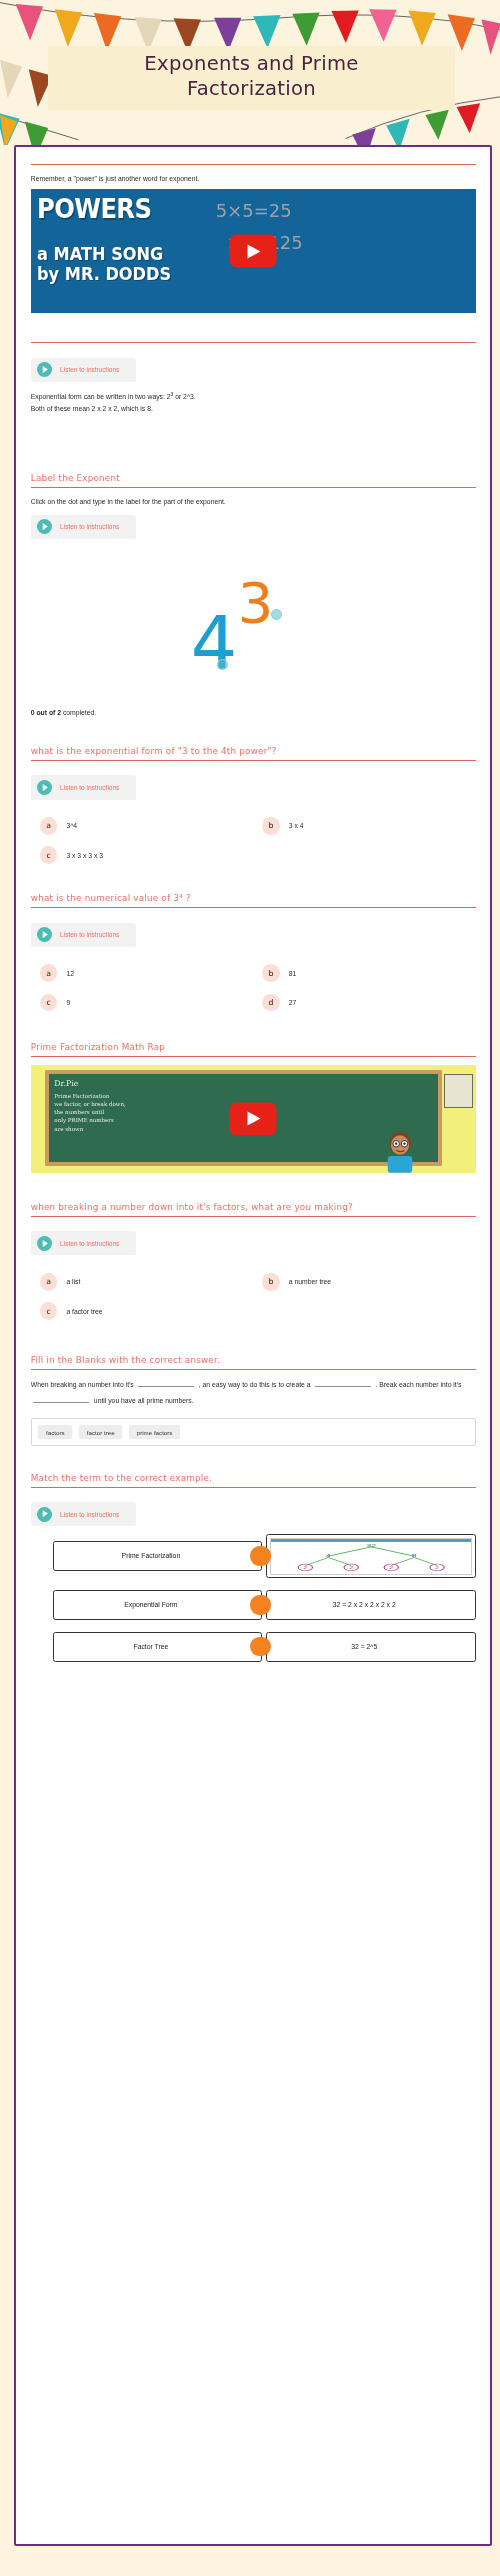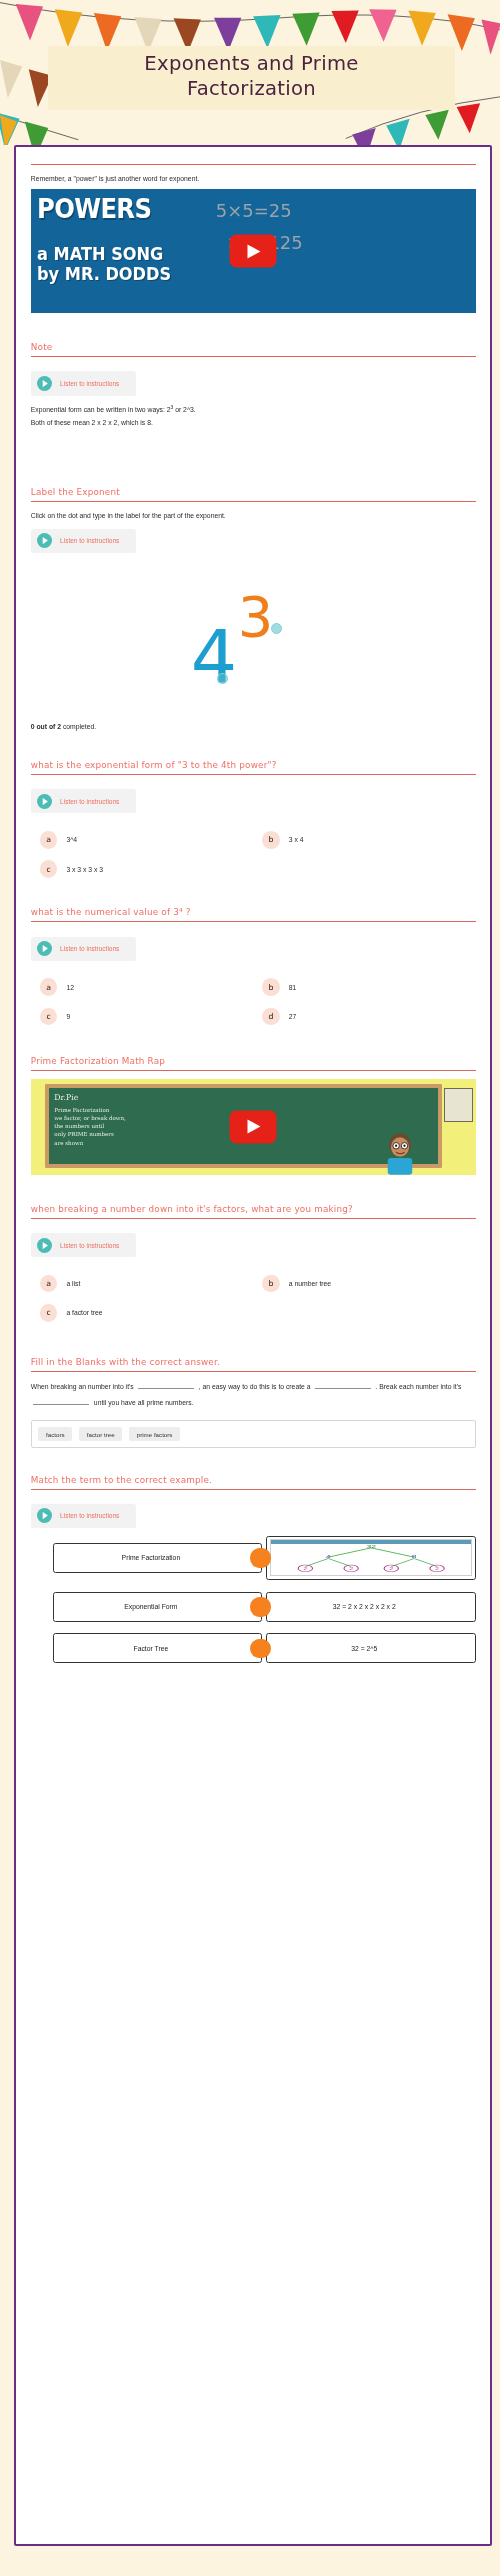--- a/index.html
+++ b/index.html
@@ -151,21 +151,21 @@
   }
   .yt-btn .tri {
     width: 0; height: 0;
     border-left: 13px solid #fff;
     border-top: 7.8px solid transparent;
     border-bottom: 7.8px solid transparent;
     margin-left: 2.6px;
   }
 
   
-  .video-rap { height: 96px; background: #f2f07a; }
+  .video-rap { height: 108px; background: #f2f07a; }
   .rap-board {
     position: absolute;
     left: 14.4px; top: 5.2px; right: 34px; bottom: 6.5px;
     background: #2f6b4f;
     border: 4.6px solid #c99a63;
     border-radius: 1.3px;
   }
   .rap-board .chalk {
     font-family: "DejaVu Serif", serif;
     color: #e9f3e4;
@@ -391,21 +391,20 @@
       <div class="powers-eq2">×5=125</div>
       <div class="powers-line2">a MATH SONG</div>
       <div class="powers-line3">by MR. DODDS</div>
       <div class="yt-btn">
           <div class="tri"></div>
         </div>
     </div>
   </div>
 
   <div class="section" style="margin-top:29px;">
-    <div class="sec-head">Note</div>
     <hr class="sec-rule">
     <div class="listen">
       <span class="circ">
         <svg width="5.9" height="7.2" viewBox="0 0 9 11">
             <polygon points="1,0 9,5.5 1,11" fill="#fff"></polygon>
           </svg>
       </span>
       <span class="lbl">Listen to instructions</span>
     </div>
     <div class="body-text">

